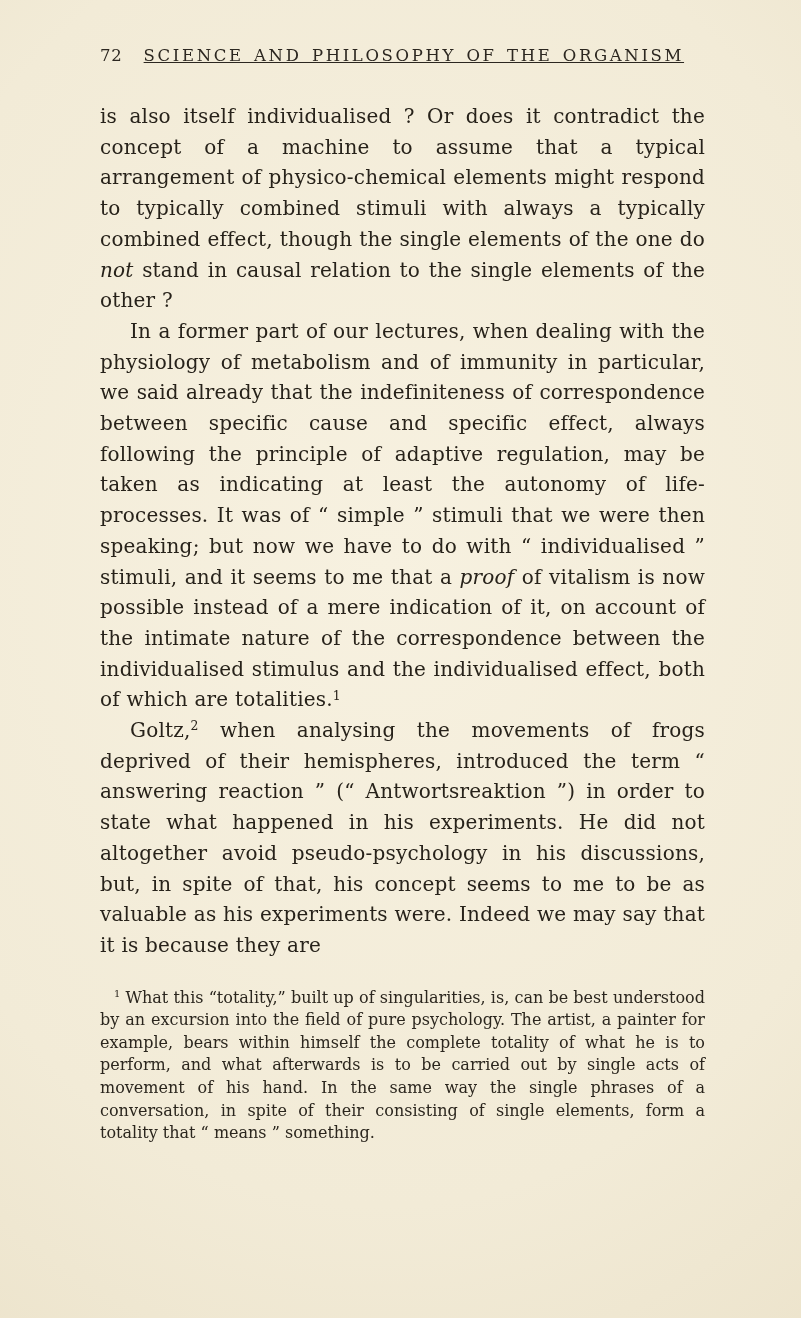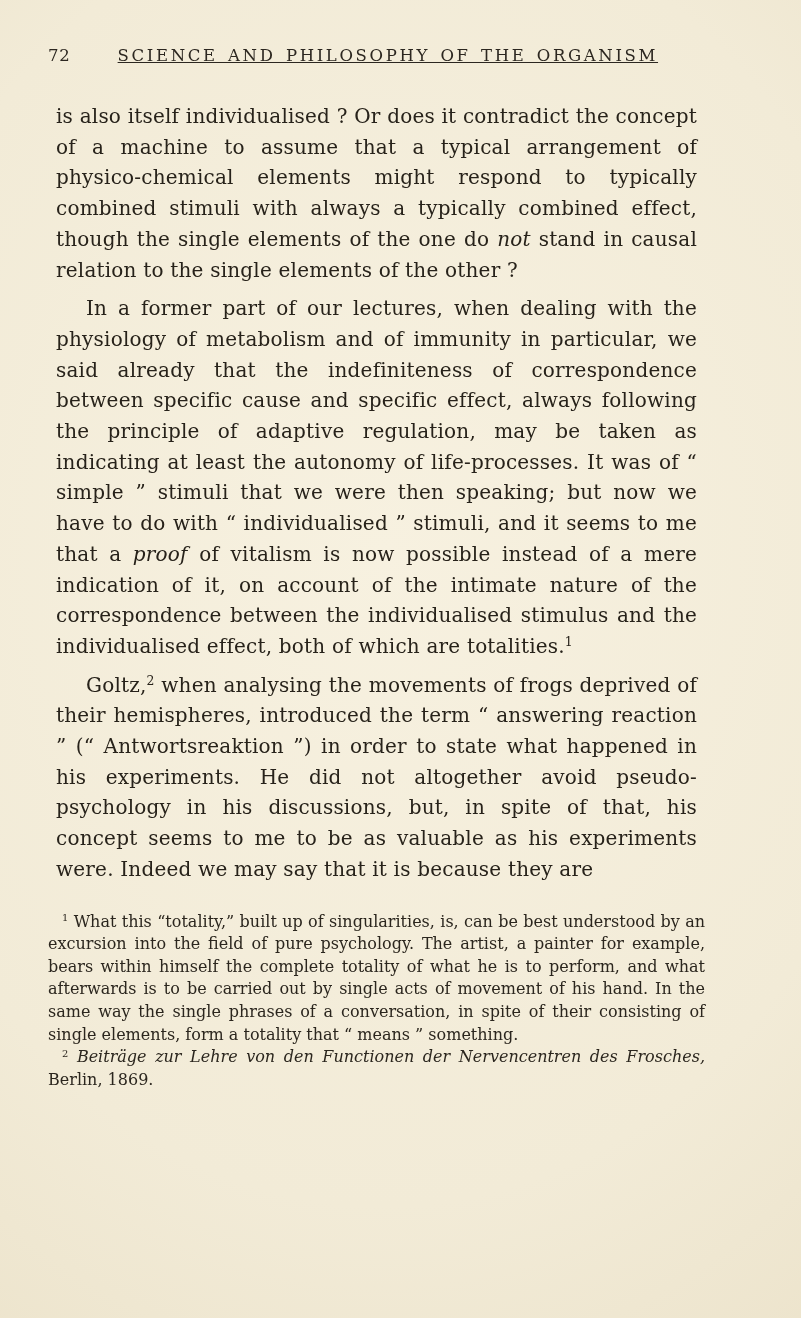--- a/index.html
+++ b/index.html
@@ -10,21 +10,21 @@
   .book-page {
     position: relative;
     width: 801px;
     height: 1318px;
     margin: 0 auto;
     box-sizing: border-box;
     background: radial-gradient(ellipse 120% 90% at 48% 42%,
       #f7f1e0 0%, #f2ebd7 55%, #ece3cb 82%, #dfd4b6 100%);
     color: #27221a;
     font-family: "DejaVu Serif", "Liberation Serif", serif;
-    padding: 46px 96px 0 48px;
+    padding: 46px 96px 0 100px;
     overflow: hidden;
   }
   .page-header {
     display: flex;
     align-items: baseline;
     font-size: 16.5px;
     color: #2c2720;
     margin-bottom: 36px;
   }
   .page-number {
@@ -36,21 +36,21 @@
     letter-spacing: 0.16em;
     word-spacing: 0.15em;
     text-decoration: underline;
   }
   .body-text {
     font-size: 20px;
     line-height: 30.7px;
     text-align: justify;
     letter-spacing: 0.01em;
   }
-  .para { margin: 8px; }
+  .para { margin: 0; }
   .para.indent { text-indent: 30px; }
   .italic { font-style: italic; }
   sup {
     font-size: 0.62em;
     line-height: 0;
     vertical-align: baseline;
     position: relative;
     top: -0.55em;
   }
   .footnotes {
@@ -72,15 +72,14 @@
   </div>
 
   <div class="body-text">
     <p class="para"><span>is also itself individualised ? Or does it contradict the concept of a machine to assume that a typical arrangement of physico-chemical elements might respond to typically combined stimuli with always a typically combined effect, though the single elements of the one do </span><span class="italic">not</span><span> stand in causal relation to the single elements of the other ?</span></p>
     <p class="para indent"><span>In a former part of our lectures, when dealing with the physiology of metabolism and of immunity in particular, we said already that the indefiniteness of correspondence between specific cause and specific effect, always following the principle of adaptive regulation, may be taken as indicating at least the autonomy of life-processes. It was of “ simple ” stimuli that we were then speaking; but now we have to do with “ individualised ” stimuli, and it seems to me that a </span><span class="italic">proof</span><span> of vitalism is now possible instead of a mere indication of it, on account of the intimate nature of the correspondence between the individualised stimulus and the individualised effect, both of which are totalities.</span><sup>1</sup></p>
     <p class="para indent"><span>Goltz,</span><sup>2</sup><span> when analysing the movements of frogs deprived of their hemispheres, introduced the term “ answering reaction ” (“ Antwortsreaktion ”) in order to state what happened in his experiments. He did not altogether avoid pseudo-psychology in his discussions, but, in spite of that, his concept seems to me to be as valuable as his experiments were. Indeed we may say that it is because they are</span></p>
   </div>
 
   <div class="footnotes">
     <p class="footnote"><sup>1</sup><span> What this “totality,” built up of singularities, is, can be best understood by an excursion into the field of pure psychology. The artist, a painter for example, bears within himself the complete totality of what he is to perform, and what afterwards is to be carried out by single acts of movement of his hand. In the same way the single phrases of a conversation, in spite of their consisting of single elements, form a totality that “ means ” something.</span></p>
-    <p class="footnote"><sup>2</sup><span class="italic"> Beiträge zur Lehre von den Functionen der Nervencentren des Frosches,</span><span> Berlin, 1869.</span></p>
   </div>
 </div>
 
 </body></html>

